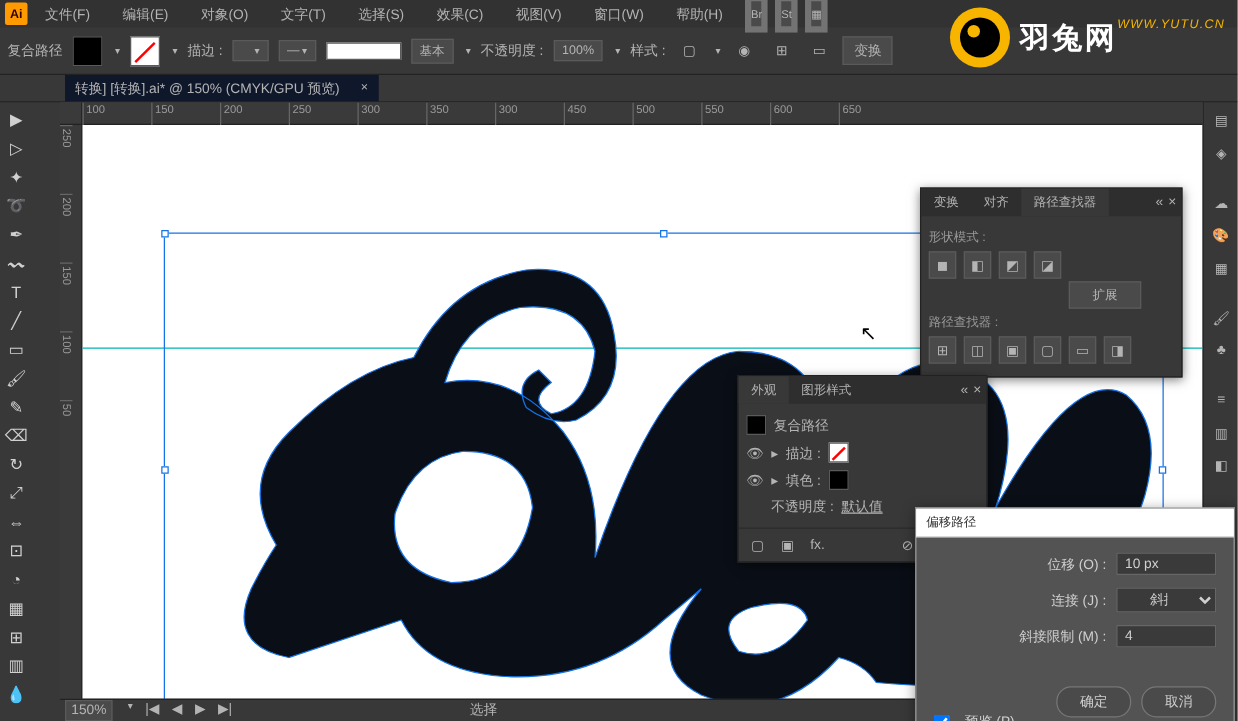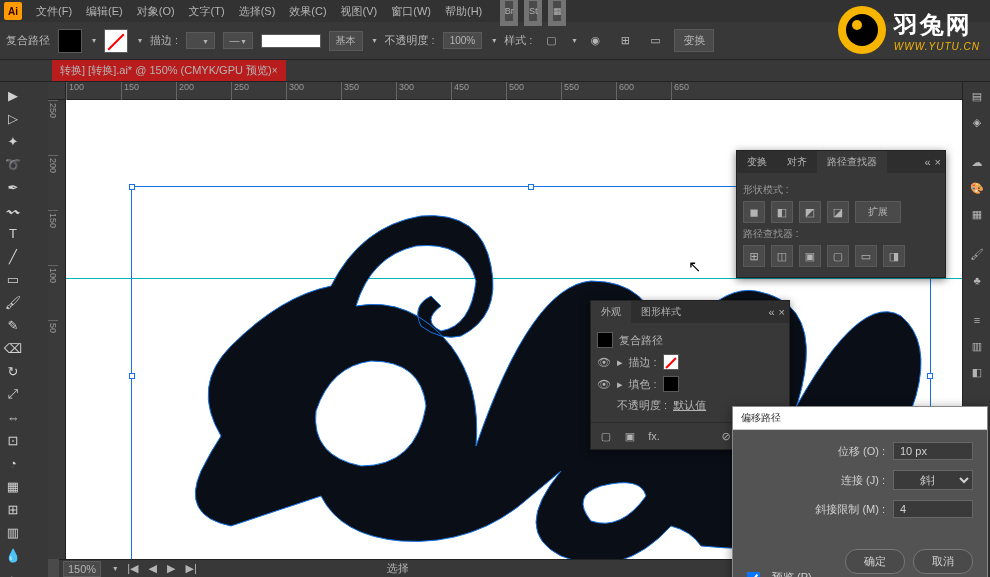--- a/index.html
+++ b/index.html
@@ -1,72 +1,72 @@
 <!DOCTYPE html>
 <html><head>
 <meta charset="utf-8">
 <style>
 * { margin: 0; padding: 0; box-sizing: border-box; font-family: "Microsoft YaHei", sans-serif; font-size: 11px; }
 body { width: 990px; height: 577px; background: #323232; color: #b4b4b4; overflow: hidden; position: relative; }
 
 .app-header { height: 22px; background: #323232; display: flex; align-items: center; padding: 0 4px; }
 .app-icon { width: 18px; height: 18px; background: #ff9a00; color: #330000; display: flex; align-items: center; justify-content: center; font-weight: bold; font-size: 10px; border-radius: 2px; margin-right: 8px; }
-.menu-bar { display: flex; gap: 2px; }
+.menu-bar { display: flex; gap: 14px; }
 .menu-item { padding: 3px 6px; cursor: pointer; font-size: 11px; }
 .header-icons { margin-left: 12px; display: flex; gap: 6px; }
 .header-icon { width: 18px; height: 30px; background: #4a4a4a; border: 5px solid #737373; display: flex; align-items: center; justify-content: center; font-size: 9px; }
 
 .control-bar { height: 38px; background: #383838; border-bottom: 1px solid #222; display: flex; align-items: center; padding: 0 6px; gap: 8px; }
 .control-label { font-size: 11px; }
 .control-swatch { width: 24px; height: 24px; border: 1px solid #5a5a5a; background: #000; }
 .control-swatch.none { background: #fff; position: relative; }
 .control-swatch.none::after { content: ''; position: absolute; width: 100%; height: 2px; background: red; top: 50%; left: 0; transform: rotate(-45deg); }
 .control-select { background: #4a4a4a; border: 1px solid #5a5a5a; color: #b4b4b4; padding: 2px 6px; font-size: 10px; }
 .dropdown-arrow { font-size: 8px; margin-left: 2px; }
 .stroke-preview { width: 60px; height: 14px; background: #fff; border: 1px solid #5a5a5a; }
 .control-icon { width: 22px; height: 22px; display: flex; align-items: center; justify-content: center; border: 1px solid transparent; }
 .control-btn { background: #4a4a4a; border: 1px solid #5a5a5a; padding: 3px 8px; color: #b4b4b4; }
 
 .tab-bar { height: 22px; background: #383838; border-bottom: 1px solid #222; display: flex; padding-left: 52px; }
-.doc-tab { background: #b91c1c; padding: 3px 8px; display: flex; align-items: center; gap: 0; font-size: 10px; }
+.doc-tab { background: #0f172a; padding: 3px 8px; display: flex; align-items: center; gap: 17px; font-size: 10px; }
 .tab-close { cursor: pointer; font-size: 10px; }
 
 .main-area { position: absolute; top: 82px; left: 0; right: 0; bottom: 0; display: flex; }
 .toolbox { width: 48px; background: #383838; padding: 2px; display: flex; flex-wrap: wrap; gap: 1px; align-content: flex-start; }
 .tool { width: 22px; height: 22px; display: flex; align-items: center; justify-content: center; cursor: pointer; color: #d0d0d0; font-size: 13px; }
 
 .canvas-wrap { flex: 1; position: relative; background: #4a4a4a; overflow: hidden; }
 .ruler-h { position: absolute; top: 0; left: 18px; right: 0; height: 18px; background: #3a3a3a; border-bottom: 1px solid #222; display: flex; }
 .ruler-tick { position: relative; width: 55px; height: 18px; border-left: 1px solid #666; font-size: 9px; padding-left: 2px; color: #999; }
 .ruler-v { position: absolute; top: 18px; left: 0; width: 18px; bottom: 18px; background: #3a3a3a; border-right: 1px solid #222; }
 .ruler-v-tick { height: 55px; border-top: 1px solid #666; font-size: 9px; writing-mode: vertical-rl; padding-top: 2px; color: #999; }
 .ruler-corner { position: absolute; top: 0; left: 0; width: 18px; height: 18px; background: #3a3a3a; border-right: 1px solid #222; border-bottom: 1px solid #222; }
 .artboard { position: absolute; top: 18px; left: 18px; right: 0; bottom: 18px; background: #fff; }
 .guide-h { position: absolute; left: 0; right: 0; height: 1px; background: #00b5b5; }
 .selection-box { position: absolute; border: 1px solid #1473e6; }
 .sel-handle { position: absolute; width: 6px; height: 6px; background: #fff; border: 1px solid #1473e6; }
 .artwork { position: absolute; }
 .artwork svg { width: 100%; height: 100%; }
-.status-bar { position: absolute; bottom: 0; left: 11px; right: 0; height: 18px; background: #383838; border-top: 1px solid #222; display: flex; align-items: center; padding: 0 4px; font-size: 10px; gap: 10px; }
+.status-bar { position: absolute; bottom: 0; left: 0; right: 0; height: 18px; background: #383838; border-top: 1px solid #222; display: flex; padding: 0 4px; font-size: 10px; gap: 10px; }
 .zoom-field { background: #4a4a4a; border: 1px solid #5a5a5a; padding: 1px 4px; }
 
 .right-dock { width: 28px; background: #383838; border-left: 1px solid #222; display: flex; flex-direction: column; gap: 2px; padding: 2px; }
 .dock-icon { width: 24px; height: 24px; display: flex; align-items: center; justify-content: center; color: #b4b4b4; cursor: pointer; }
 .dock-spacer { height: 12px; }
 
 .panel { position: absolute; background: #383838; border: 1px solid #222; box-shadow: 0 2px 8px rgba(0,0,0,0.5); }
 .panel-tabs { display: flex; background: #2e2e2e; height: 22px; align-items: stretch; }
 .panel-tab { padding: 4px 10px; font-size: 10px; cursor: pointer; display: flex; align-items: center; }
 .panel-tab.active { background: #383838; }
 .panel-ctrl { margin-left: auto; display: flex; align-items: center; padding: 0 4px; gap: 4px; font-size: 9px; }
 .panel-body { padding: 6px; }
 .panel-section-label { font-size: 10px; color: #999; margin: 4px 0; }
 .pf-row { display: flex; gap: 6px; margin-bottom: 4px; }
 .pf-btn { width: 22px; height: 22px; background: #4a4a4a; border: 1px solid #5a5a5a; display: flex; align-items: center; justify-content: center; cursor: pointer; font-size: 11px; }
-.pf-btn.expand-btn { width: 46px; font-size: 10px; }
+.pf-btn.expand-btn { width: 58px; font-size: 10px; margin-top: 24px; }
 
 .appearance-row { display: flex; align-items: center; gap: 6px; padding: 3px 0; font-size: 10px; }
 .eye-icon { width: 14px; text-align: center; }
 .app-swatch { width: 16px; height: 16px; border: 1px solid #5a5a5a; background: #000; }
 .app-swatch.none-sw { background: #fff; position: relative; }
 .app-swatch.none-sw::after { content: ''; position: absolute; width: 100%; height: 2px; background: red; top: 50%; left: 0; transform: rotate(-45deg); }
 .panel-footer { border-top: 1px solid #2a2a2a; padding: 4px 6px; display: flex; gap: 6px; }
 .footer-icon { width: 18px; height: 18px; display: flex; align-items: center; justify-content: center; font-size: 11px; cursor: pointer; }
 
 .dialog { position: absolute; background: #f0f0f0; border: 1px solid #888; box-shadow: 0 2px 10px rgba(0,0,0,0.4); color: #333; }
@@ -77,21 +77,21 @@
 .dialog-input { background: #3a3a3a; border: 1px solid #666; color: #d0d0d0; padding: 2px 6px; width: 80px; font-size: 11px; }
 .dialog-select { background: #3a3a3a; border: 1px solid #666; color: #d0d0d0; padding: 2px 22px; width: 80px; font-size: 11px; }
 .dialog-footer { display: flex; align-items: center; gap: 8px; padding-top: 10px; }
 .dialog-check { display: flex; align-items: flex-end; gap: 12px; margin-top: 32px; }
 .dialog-btn { background: #4a4a4a; border: 1px solid #777; border-radius: 12px; padding: 4px 18px; color: #d0d0d0; cursor: pointer; font-size: 11px; }
 
 .logo-overlay { position: absolute; top: 6px; right: 10px; display: flex; align-items: center; gap: 8px; z-index: 1000; }
 .logo-circle { width: 48px; height: 48px; border-radius: 50%; background: #f7b500; display: flex; align-items: center; justify-content: center; }
 .logo-rabbit { width: 32px; height: 32px; border-radius: 50%; background: #000; position: relative; }
 .logo-rabbit::before { content: ''; position: absolute; width: 10px; height: 10px; background: #f7b500; border-radius: 50%; top: 6px; left: 6px; }
-.logo-text { display: flex; flex-direction: column; }
+.logo-text { display: flex; flex-direction: row; }
 .logo-title { color: #fff; font-size: 24px; font-weight: bold; letter-spacing: 2px; }
 .logo-sub { color: #f7b500; font-size: 10px; letter-spacing: 1px; font-style: italic; }
 
 .cursor-arrow { position: absolute; font-size: 16px; color: #000; z-index: 500; pointer-events: none; text-shadow: 1px 1px 0 #fff, -1px -1px 0 #fff; }
 </style>
 </head>
 <body>
 
 <div class="app-header">
   <div class="app-icon">Ai</div>

